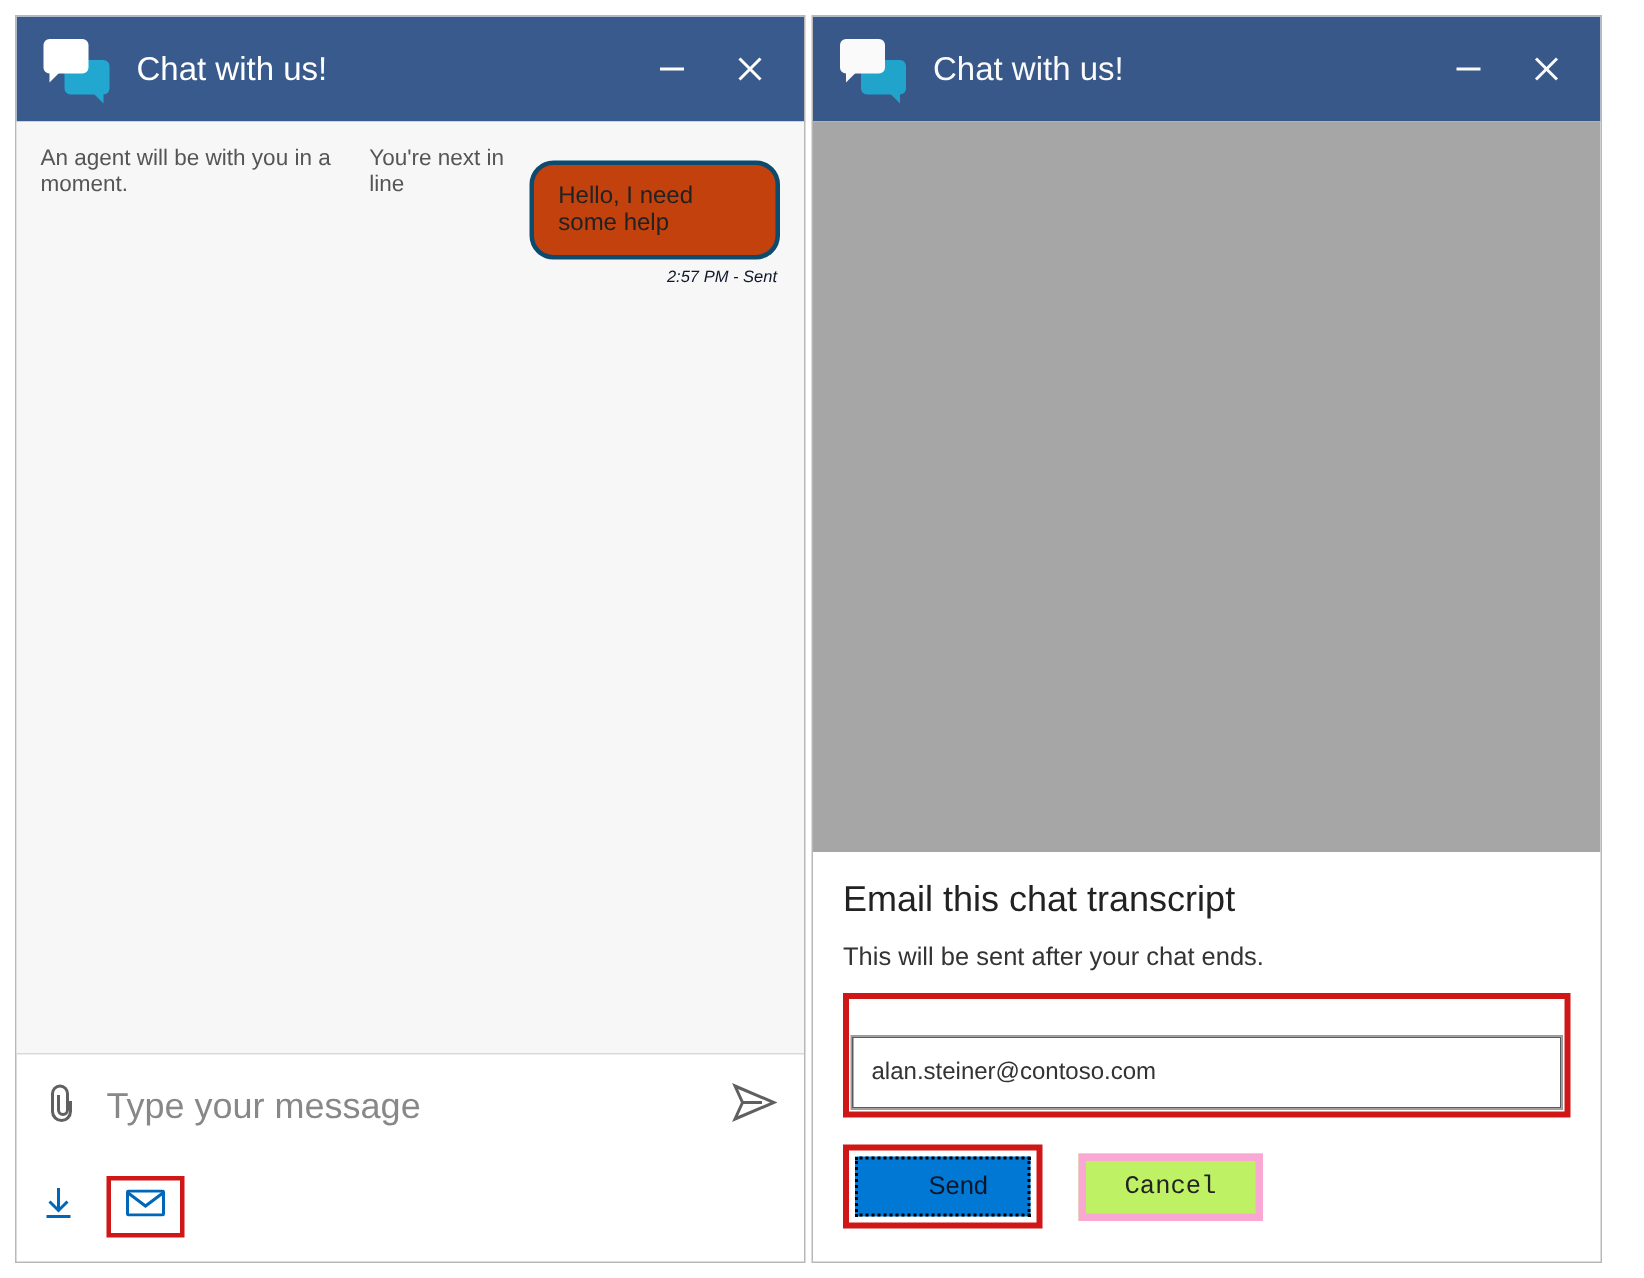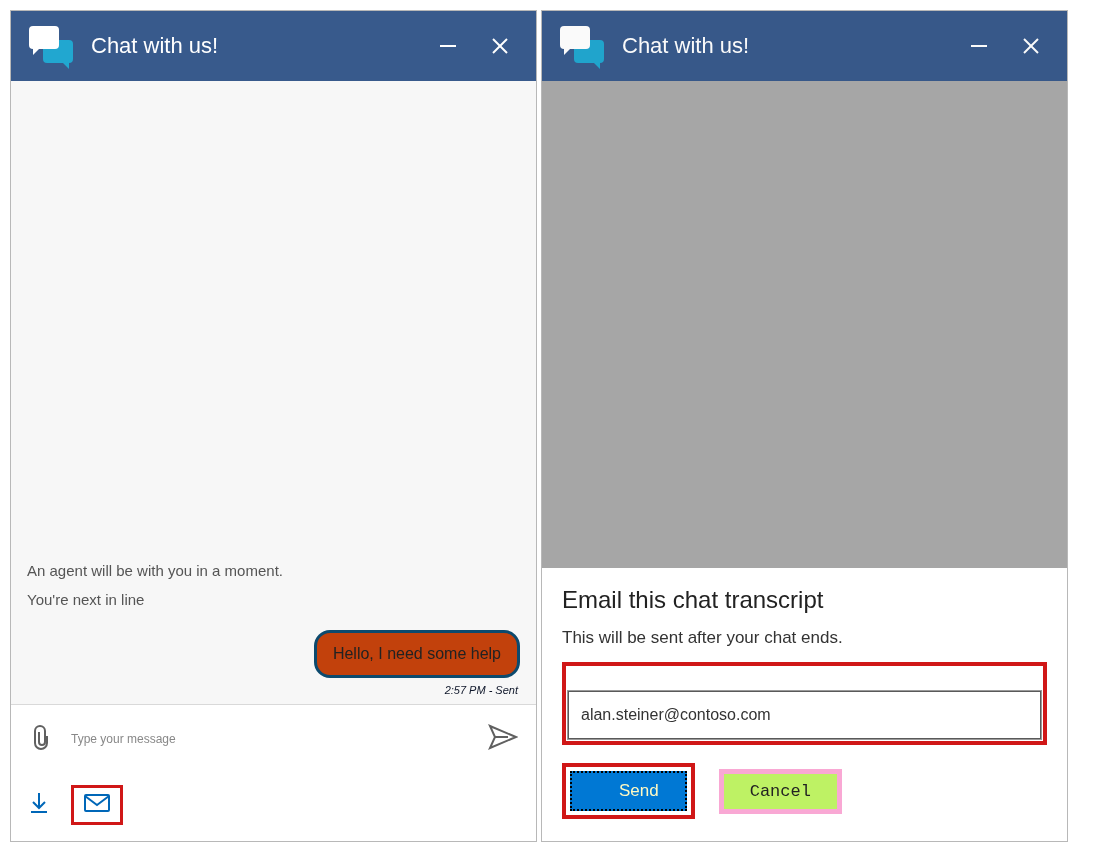--- a/index.html
+++ b/index.html
@@ -9,43 +9,43 @@
   .chat-header{height:70px;background:#385a8c;display:flex;align-items:center;padding:0 18px;gap:16px;}
   .chat-logo{width:46px;height:40px;position:relative;flex:0 0 auto;}
   .bubble{position:absolute;border-radius:4px;}
   .bubble.back{width:30px;height:23px;background:#21a7d0;left:14px;top:14px;}
   .bubble.front{width:30px;height:23px;background:#fff;left:0;top:0;}
   .bubble.front::after{content:"";position:absolute;left:4px;bottom:-6px;width:0;height:0;border-left:0 solid transparent;border-right:8px solid transparent;border-top:8px solid #fff;}
   .bubble.back::after{content:"";position:absolute;right:4px;bottom:-6px;width:0;height:0;border-left:8px solid transparent;border-right:0 solid transparent;border-top:8px solid #21a7d0;}
   .chat-title{color:#fff;font-size:22px;font-weight:400;flex:1;}
   .hdr-btn{color:#fff;width:36px;height:36px;display:flex;align-items:center;justify-content:center;cursor:pointer;}
   .hdr-btn svg{stroke:#fff;}
-  .chat-body{flex:1;background:#f7f7f7;padding:16px 16px 8px 16px;display:flex;flex-direction:column;justify-content:flex-end;gap:12px;}
+  .chat-body{flex:1;background:#f7f7f7;padding:16px 16px 8px 16px;display:flex;flex-direction:row;justify-content:flex-end;gap:12px;}
   .sys-msg{color:#555;font-size:15px;}
   .msg-wrap{display:flex;flex-direction:column;align-items:flex-end;gap:6px;margin-top:10px;}
   .msg-bubble{background:#c2410c;border:3px solid #0c4a6e;border-radius:16px;padding:12px 16px;font-size:16px;color:#222;}
   .msg-meta{font-size:11px;color:#0f172a;padding-right:2px;font-style:italic;}
   .composer{border-top:1px solid #d9d9d9;padding:18px 18px;display:flex;align-items:center;gap:18px;}
   .attach-ico,.send-ico{color:#606060;cursor:pointer;}
-  .msg-input{flex:1;font-size:12px;color:#14532d;border:none;outline:none;background:transparent;}
+  .msg-input{flex:1;font-size:24px;color:#14532d;border:none;outline:none;background:transparent;}
   .msg-input::placeholder{color:#888;}
   .footer-bar{display:flex;align-items:center;gap:22px;padding:12px 18px 16px 18px;}
   .footer-bar .ico{color:#0067b8;cursor:pointer;}
   .mail-highlight{border:3px solid #d01717;padding:6px 10px;display:inline-flex;align-items:center;justify-content:center;}
   
   .dim{position:absolute;inset:0;background:rgba(100,100,100,0.55);}
   .email-panel{position:absolute;left:0;right:0;bottom:0;background:#fff;padding:18px 20px 22px 20px;display:flex;flex-direction:column;gap:14px;z-index:2;}
   .email-title{font-size:24px;color:#222;}
   .email-sub{font-size:17px;color:#333;}
   .field-hl{border:4px solid #d01717;padding:2px;}
   .email-input{width:100%;border:1px solid #5a5a5a;outline:1px solid #9a9a9a;padding:14px 12px;font-size:16px;color:#333;margin-top:23px;}
   .btn-row{display:flex;gap:24px;align-items:center;margin-top:4px;}
   .send-hl{border:4px solid #d01717;padding:4px;display:inline-block;}
   .btn{padding:8px 26px;font-size:17px;cursor:pointer;}
-  .btn-send{background:#0078d4;color:#fef9c3;border:2px dotted #000;padding-left:47px;}
+  .btn-send{background:#0078d4;color:#0f172a;border:2px dotted #000;padding-left:47px;}
   .btn-cancel{background:#bef264;color:#222;border:5px solid #f9a8d4;font-family:Liberation Mono, monospace;}
   .right-chat .chat-body{position:relative;}
   .right-chat .chat-body-inner{position:absolute;inset:0;padding:16px;display:flex;flex-direction:column;justify-content:flex-end;gap:12px;}
 </style>
 </head>
 <body>
 
 <div class="row">
 
   <div class="chat-window">

